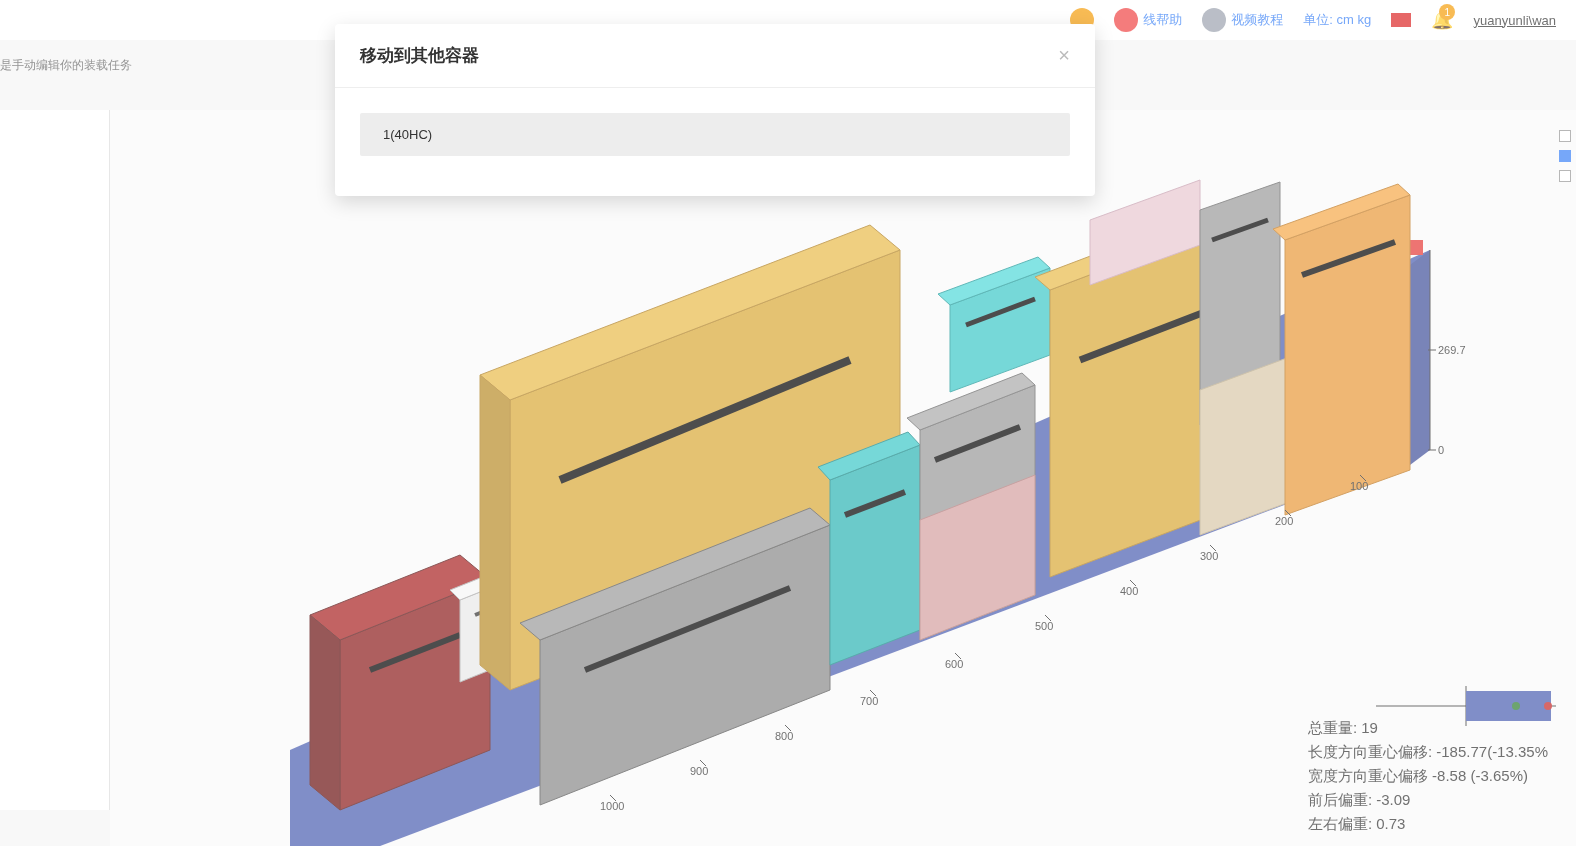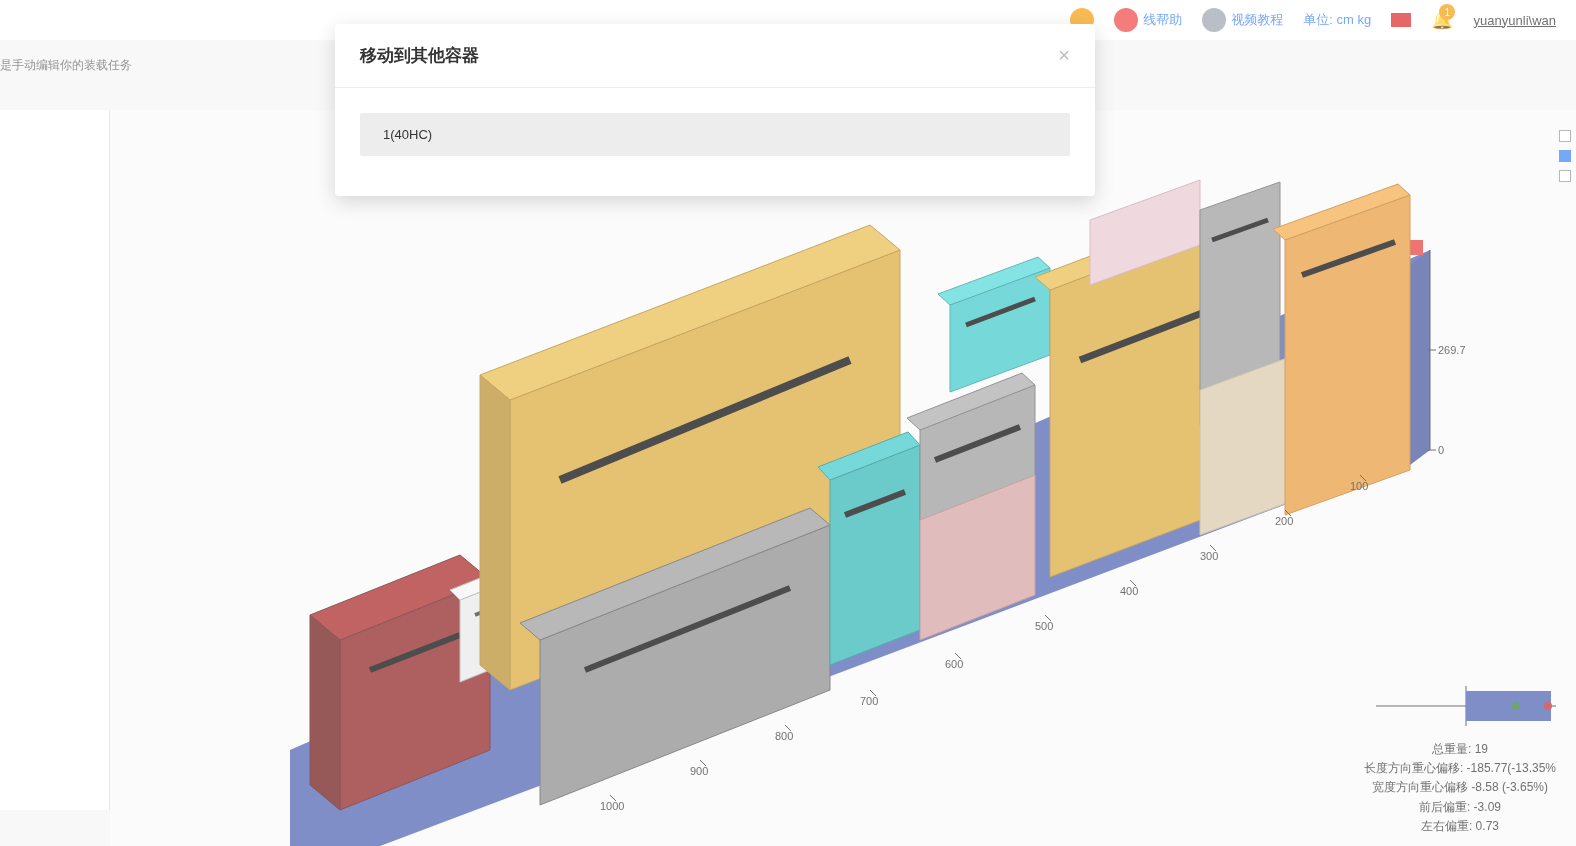--- a/index.html
+++ b/index.html
@@ -70,25 +70,24 @@
   top: 0; left: 0;
   width: 100%; height: 100%;
 }
 .ruler-label {
   font-size: 11px;
   fill: #333;
   font-family: Arial;
 }
 .stats-box {
   position: absolute;
-  bottom: 10px; right: 20px;
-  font-size: 12px;
+  bottom: 10px; right: 28px;
+  font-size: 15px;
   color: #333;
   line-height: 1.6;
-  text-align: center;
 }
 .mini-map {
   position: absolute;
   bottom: 120px; right: 20px;
   width: 180px; height: 40px;
 }
 .checkboxes {
   position: absolute;
   top: 20px;
   right: 5px;

